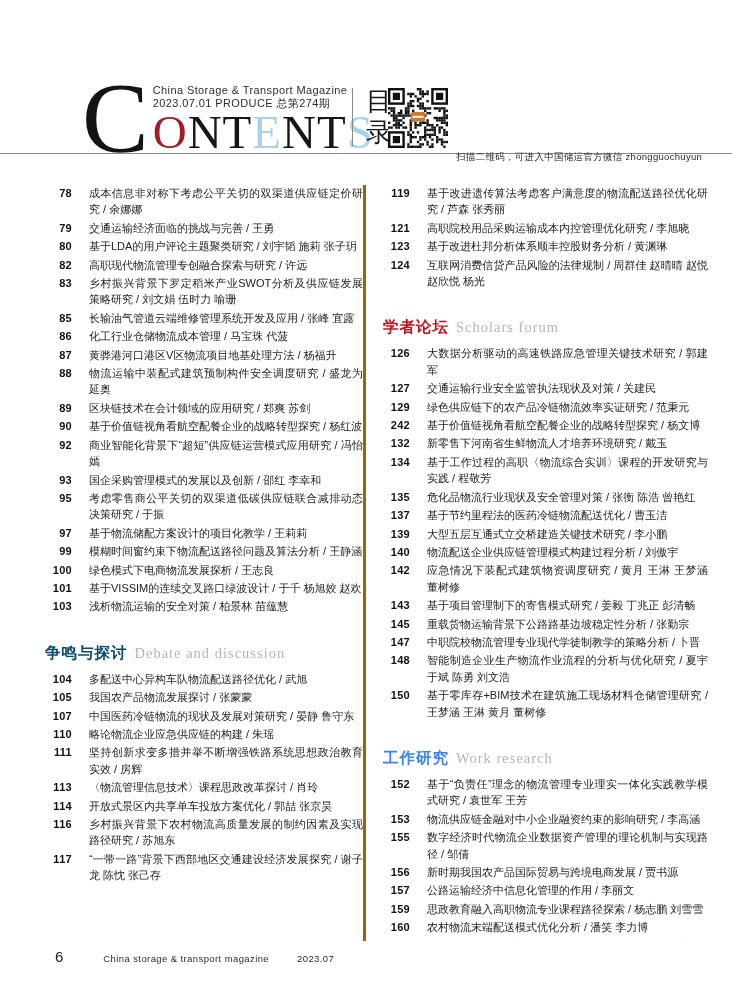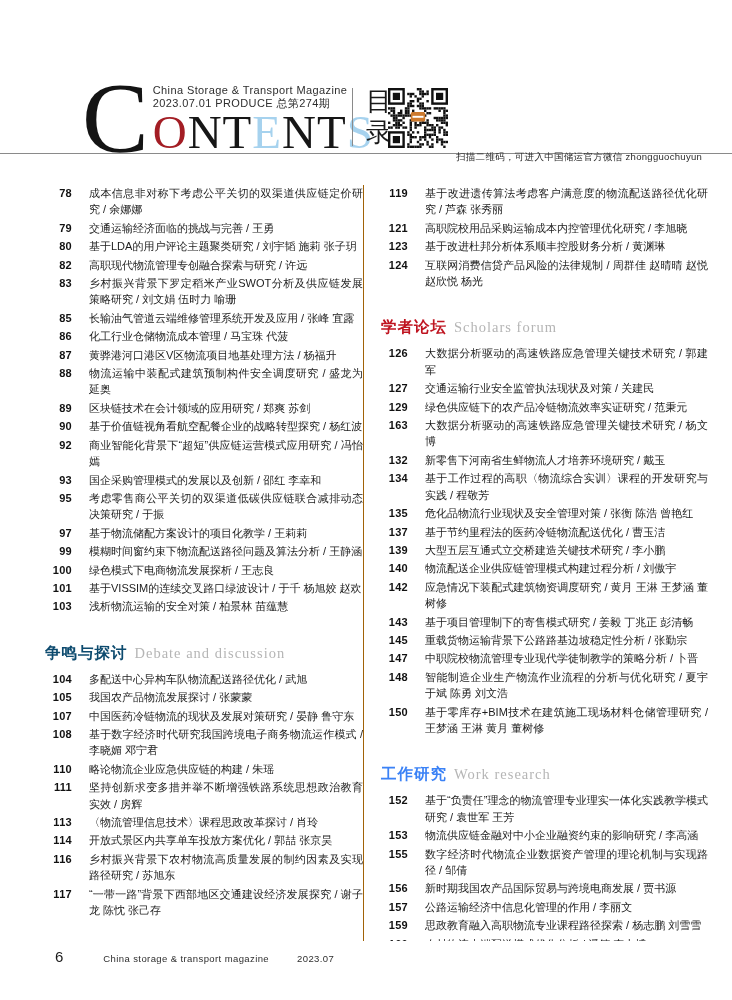--- a/index.html
+++ b/index.html
@@ -17,21 +17,21 @@
   .logo-letters span{display:inline-block;}
   .header-vline{position:absolute;left:352px;top:88px;width:1px;height:58px;background:#8a8a8a;}
   .toc-label{position:absolute;left:364px;top:86px;width:30px;text-align:center;
              font-size:26px;line-height:31px;font-weight:500;color:#1a1a1a;}
   .qr{position:absolute;left:388px;top:88px;width:60px;height:60px;}
   .qr-caption{position:absolute;left:456px;top:151px;font-size:9.5px;color:#2b2b2b;letter-spacing:.3px;}
   
   .cols{display:flex;align-items:stretch;margin:31px 24px 0 45px;height:756px;overflow:hidden;}
   .col{box-sizing:border-box;}
   .col-left{width:318px;}
-  .col-right{flex:1;border-left:1px solid #a16207;padding-left:17px;}
+  .col-right{flex:1;border-left:3px solid #a16207;padding-left:17px;}
   .toc-entry{display:flex;margin-bottom:2px;}
   .toc-page{flex:0 0 27px;text-align:right;font-weight:bold;font-size:11px;line-height:16.4px;
             color:#111;margin-right:17px;letter-spacing:.3px;}
   .toc-title{flex:1;font-size:11px;line-height:16.4px;color:#1c1c1c;text-align:justify;}
   .section-head{margin:27px 0 7px 0;line-height:22px;white-space:nowrap;}
   .section-zh{font-size:15.5px;font-weight:bold;letter-spacing:1px;}
   .section-en{font-family:"Liberation Serif","DejaVu Serif",serif;font-size:14.5px;
               color:#b5b5b5;margin-left:7px;letter-spacing:1px;}
   
   .footer{position:absolute;left:55px;top:948px;display:flex;align-items:baseline;}
@@ -371,24 +371,20 @@
       </div>
       <div class="toc-entry">
         <span class="toc-page">105</span>
         <span class="toc-title">我国农产品物流发展探讨 / 张蒙蒙</span>
       </div>
       <div class="toc-entry">
         <span class="toc-page">107</span>
         <span class="toc-title">中国医药冷链物流的现状及发展对策研究 / 晏静 鲁守东</span>
       </div>
       <div class="toc-entry">
-        <span class="toc-page">108</span>
-        <span class="toc-title">基于数字经济时代研究我国跨境电子商务物流运作模式 / 李晓媚 邓宁君</span>
-      </div>
-      <div class="toc-entry">
         <span class="toc-page">110</span>
         <span class="toc-title">略论物流企业应急供应链的构建 / 朱瑶</span>
       </div>
       <div class="toc-entry">
         <span class="toc-page">111</span>
         <span class="toc-title">坚持创新求变多措并举不断增强铁路系统思想政治教育实效 / 房辉</span>
       </div>
       <div class="toc-entry">
         <span class="toc-page">113</span>
         <span class="toc-title">〈物流管理信息技术〉课程思政改革探讨 / 肖玲</span>
@@ -430,22 +426,22 @@
       </div>
       <div class="toc-entry">
         <span class="toc-page">127</span>
         <span class="toc-title">交通运输行业安全监管执法现状及对策 / 关建民</span>
       </div>
       <div class="toc-entry">
         <span class="toc-page">129</span>
         <span class="toc-title">绿色供应链下的农产品冷链物流效率实证研究 / 范秉元</span>
       </div>
       <div class="toc-entry">
-        <span class="toc-page">163</span>
-        <span class="toc-title">大数据分析驱动的高速铁路应急管理关键技术研究 / 杨文博</span>
+        <span class="toc-page">242</span>
+        <span class="toc-title">基于价值链视角看航空配餐企业的战略转型探究 / 杨文博</span>
       </div>
       <div class="toc-entry">
         <span class="toc-page">132</span>
         <span class="toc-title">新零售下河南省生鲜物流人才培养环境研究 / 戴玉</span>
       </div>
       <div class="toc-entry">
         <span class="toc-page">134</span>
         <span class="toc-title">基于工作过程的高职〈物流综合实训〉课程的开发研究与实践 / 程敬芳</span>
       </div>
       <div class="toc-entry">

